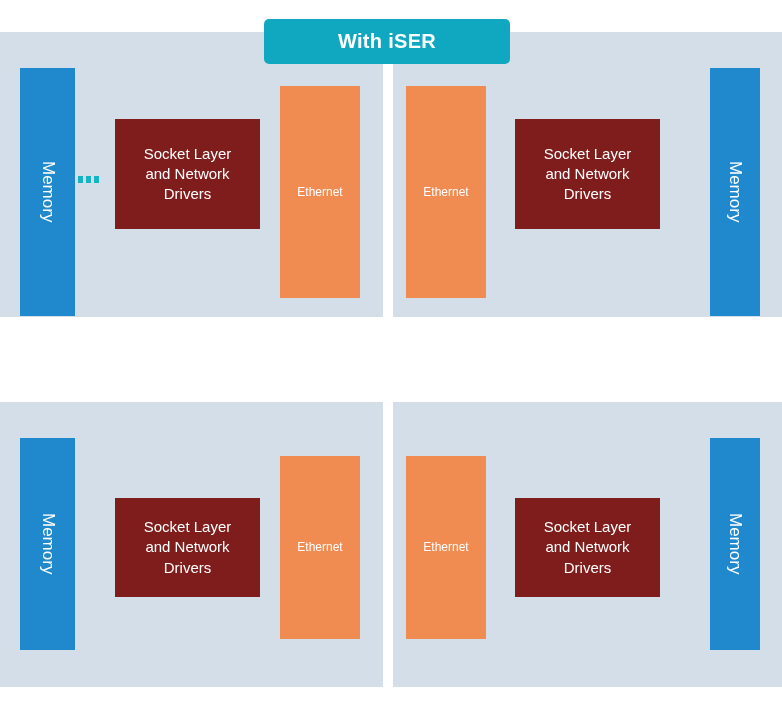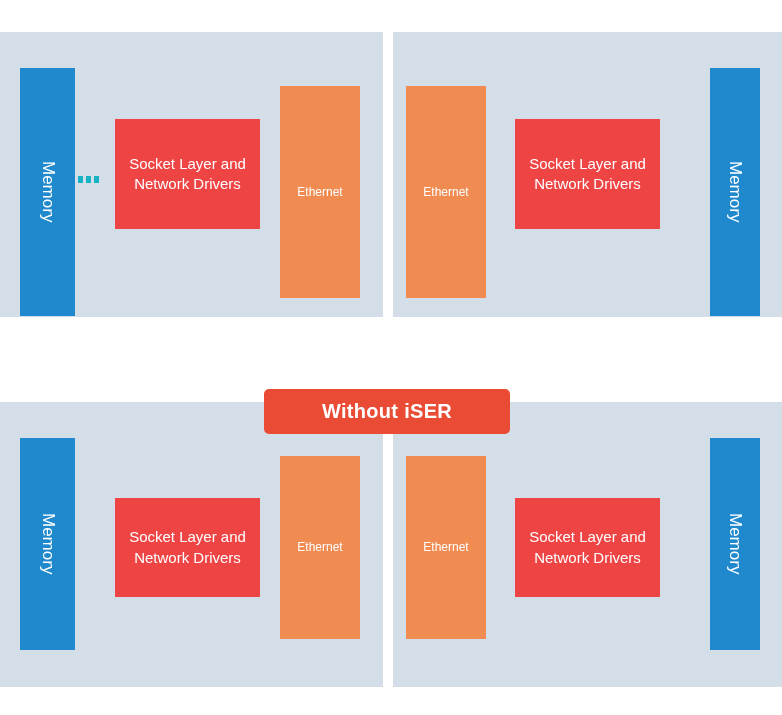--- a/index.html
+++ b/index.html
@@ -75,23 +75,23 @@
   .block-memory {
     background: #2089ce;
     font-size: 17px;
   }
   .block-memory .vtext {
     writing-mode: vertical-rl;
     text-orientation: mixed;
     white-space: nowrap;
   }
   .block-socket {
-    background: #ef4444;
+    background: #7f1d1d;
     font-size: 15px;
-    padding: 0 10px;
+    padding: 0 20px;
   }
   .block-ethernet {
     background: #f08b52;
     font-size: 12px;
   }
 
   
   .t-mem-left   { left: 20px;  top: 36px;  width: 55px;  height: 248px; }
   .t-sock-left  { left: 115px; top: 87px;  width: 145px; height: 110px; }
   .t-eth-left   { left: 280px; top: 54px;  width: 80px;  height: 212px; }
@@ -156,20 +156,23 @@
         <span>Socket Layer and Network Drivers</span>
       </div>
 
       <div class="block block-memory t-mem-right" style="left:317px;">
         <span class="vtext">Memory</span>
       </div>
 
     </div>
   </div>
 
+  <div class="banner banner-top">
+    <span>With iSER</span>
+  </div>
 
   <div class="section section-bottom">
 
     <div class="panel panel-left">
 
       <div class="block block-memory b-mem-left">
         <span class="vtext">Memory</span>
       </div>
 
       <div class="block block-socket b-sock-left">
@@ -192,17 +195,14 @@
         <span>Socket Layer and Network Drivers</span>
       </div>
 
       <div class="block block-memory b-mem-right" style="left:317px;">
         <span class="vtext">Memory</span>
       </div>
 
     </div>
   </div>
 
-  <div class="banner banner-bottom">
-    <span>Without iSER</span>
-  </div>
 
 </div>
 
 </body></html>

